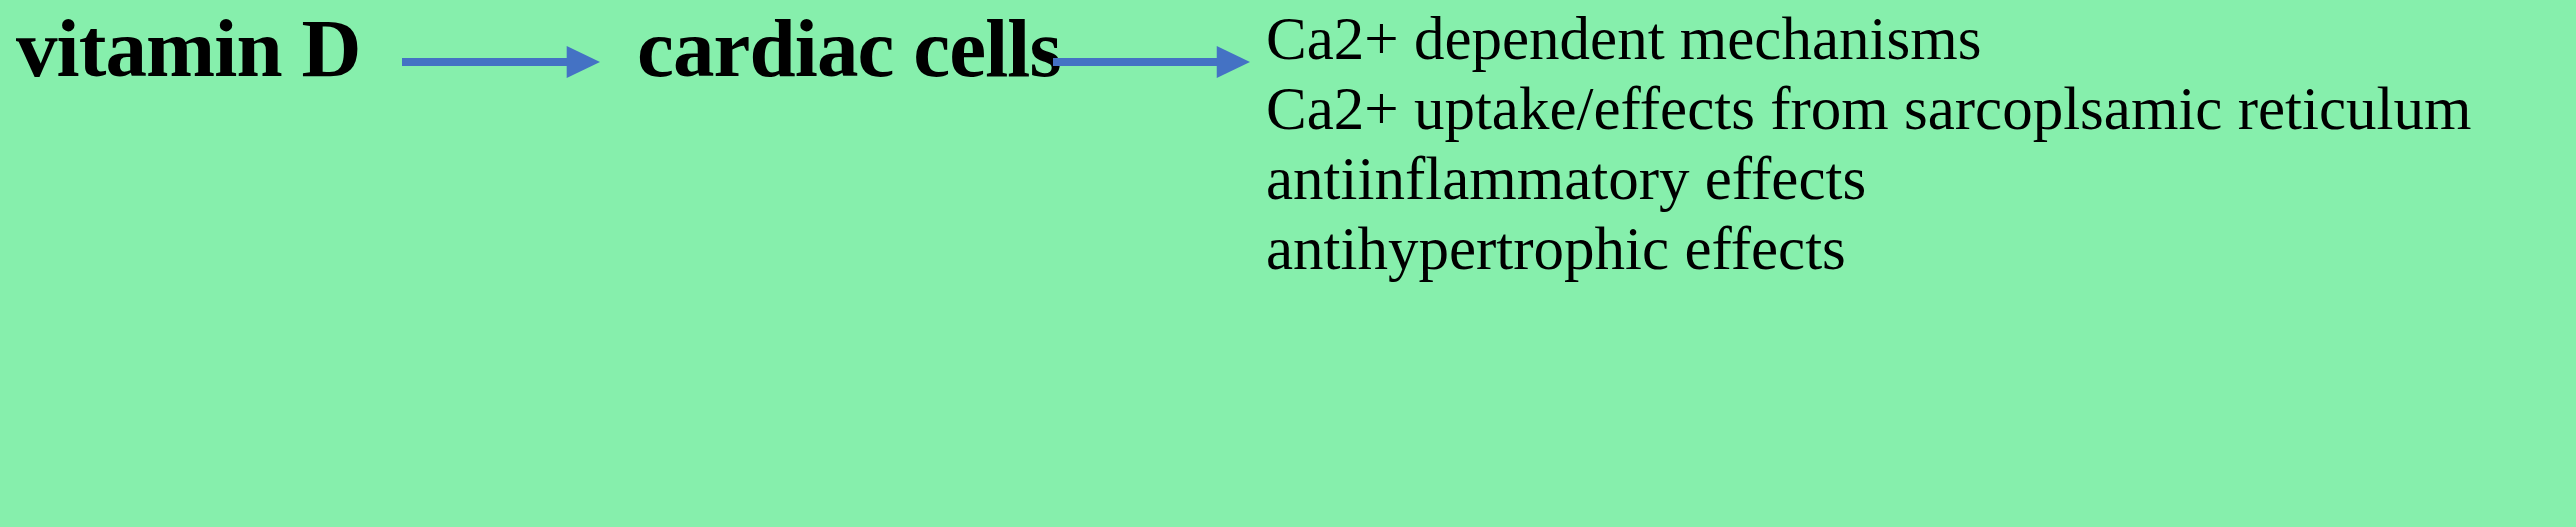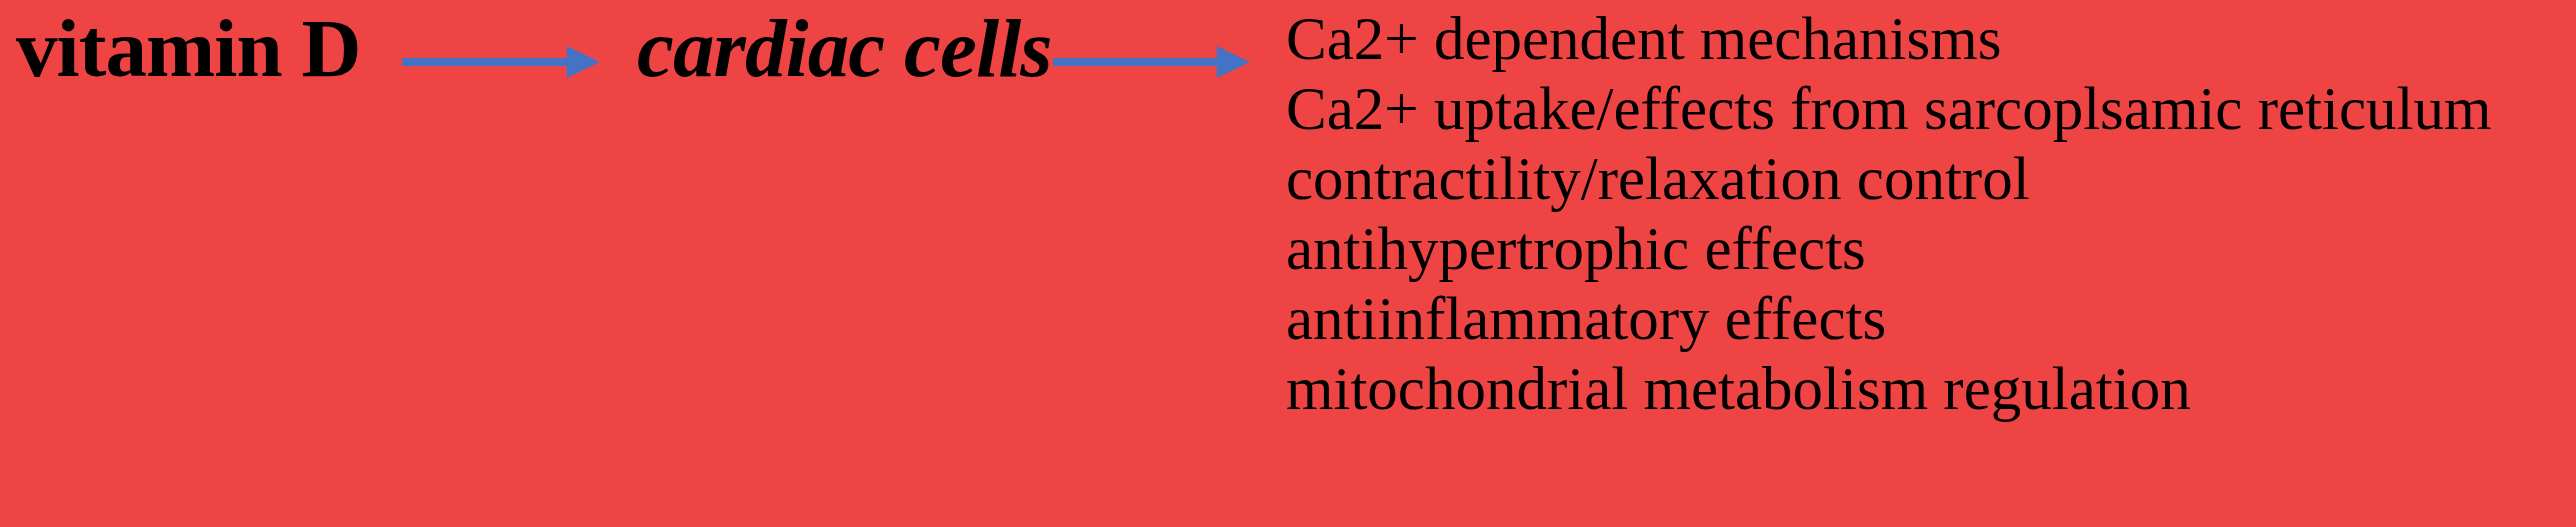--- a/index.html
+++ b/index.html
@@ -4,21 +4,21 @@
 <style>
   html, body {
     margin: 0;
     padding: 0;
     background: #ffffff;
   }
   .canvas {
     position: relative;
     width: 2576px;
     height: 527px;
-    background: #ef4444;
+    background: #86efac;
     overflow: hidden;
     font-family: "Liberation Serif", serif;
     color: #000000;
   }
   .node-label {
     position: absolute;
     top: 7px;
     font-size: 83px;
     line-height: 1;
     font-weight: bold;
@@ -38,45 +38,42 @@
   .effects-list {
     position: absolute;
     left: 1266px;
     top: 4.4px;
     font-size: 61px;
     line-height: 70px;
     white-space: nowrap;
   }
   .effect-item {
     height: 70px;
-    margin-left: 20px;
   }
 </style>
 </head>
 <body>
 
 <div class="canvas">
 
   <span class="node-label node-source" style="color: rgb(0, 0, 0);">vitamin D</span>
 
   <svg class="flow-arrow flow-arrow-1" viewBox="0 0 226 37" preserveAspectRatio="none" style="color: rgb(68, 114, 196);">
     <line x1="0" y1="18.5" x2="192" y2="18.5" stroke="currentColor" stroke-width="9"></line>
     <polygon points="188,0 226,18.5 188,37" fill="currentColor"></polygon>
   </svg>
 
-  <span class="node-label node-target" style="color: rgb(0, 0, 0); font-style: italic;">cardiac cells</span>
+  <span class="node-label node-target" style="color: rgb(0, 0, 0);">cardiac cells</span>
 
   <svg class="flow-arrow flow-arrow-2" viewBox="0 0 225 37" preserveAspectRatio="none" style="color: rgb(68, 114, 196);">
     <line x1="0" y1="18.5" x2="191" y2="18.5" stroke="currentColor" stroke-width="9"></line>
     <polygon points="187,0 225,18.5 187,37" fill="currentColor"></polygon>
   </svg>
 
   <div class="effects-list" style="color: rgb(0, 0, 0);">
     <div class="effect-item">Ca2+ dependent mechanisms</div>
     <div class="effect-item">Ca2+ uptake/effects from sarcoplsamic reticulum</div>
-    <div class="effect-item">contractility/relaxation control</div>
+    <div class="effect-item">antiinflammatory effects</div>
     <div class="effect-item">antihypertrophic effects</div>
-    <div class="effect-item">antiinflammatory effects</div>
-    <div class="effect-item">mitochondrial metabolism regulation</div>
   </div>
 
 </div>
 
 
 </body></html>

